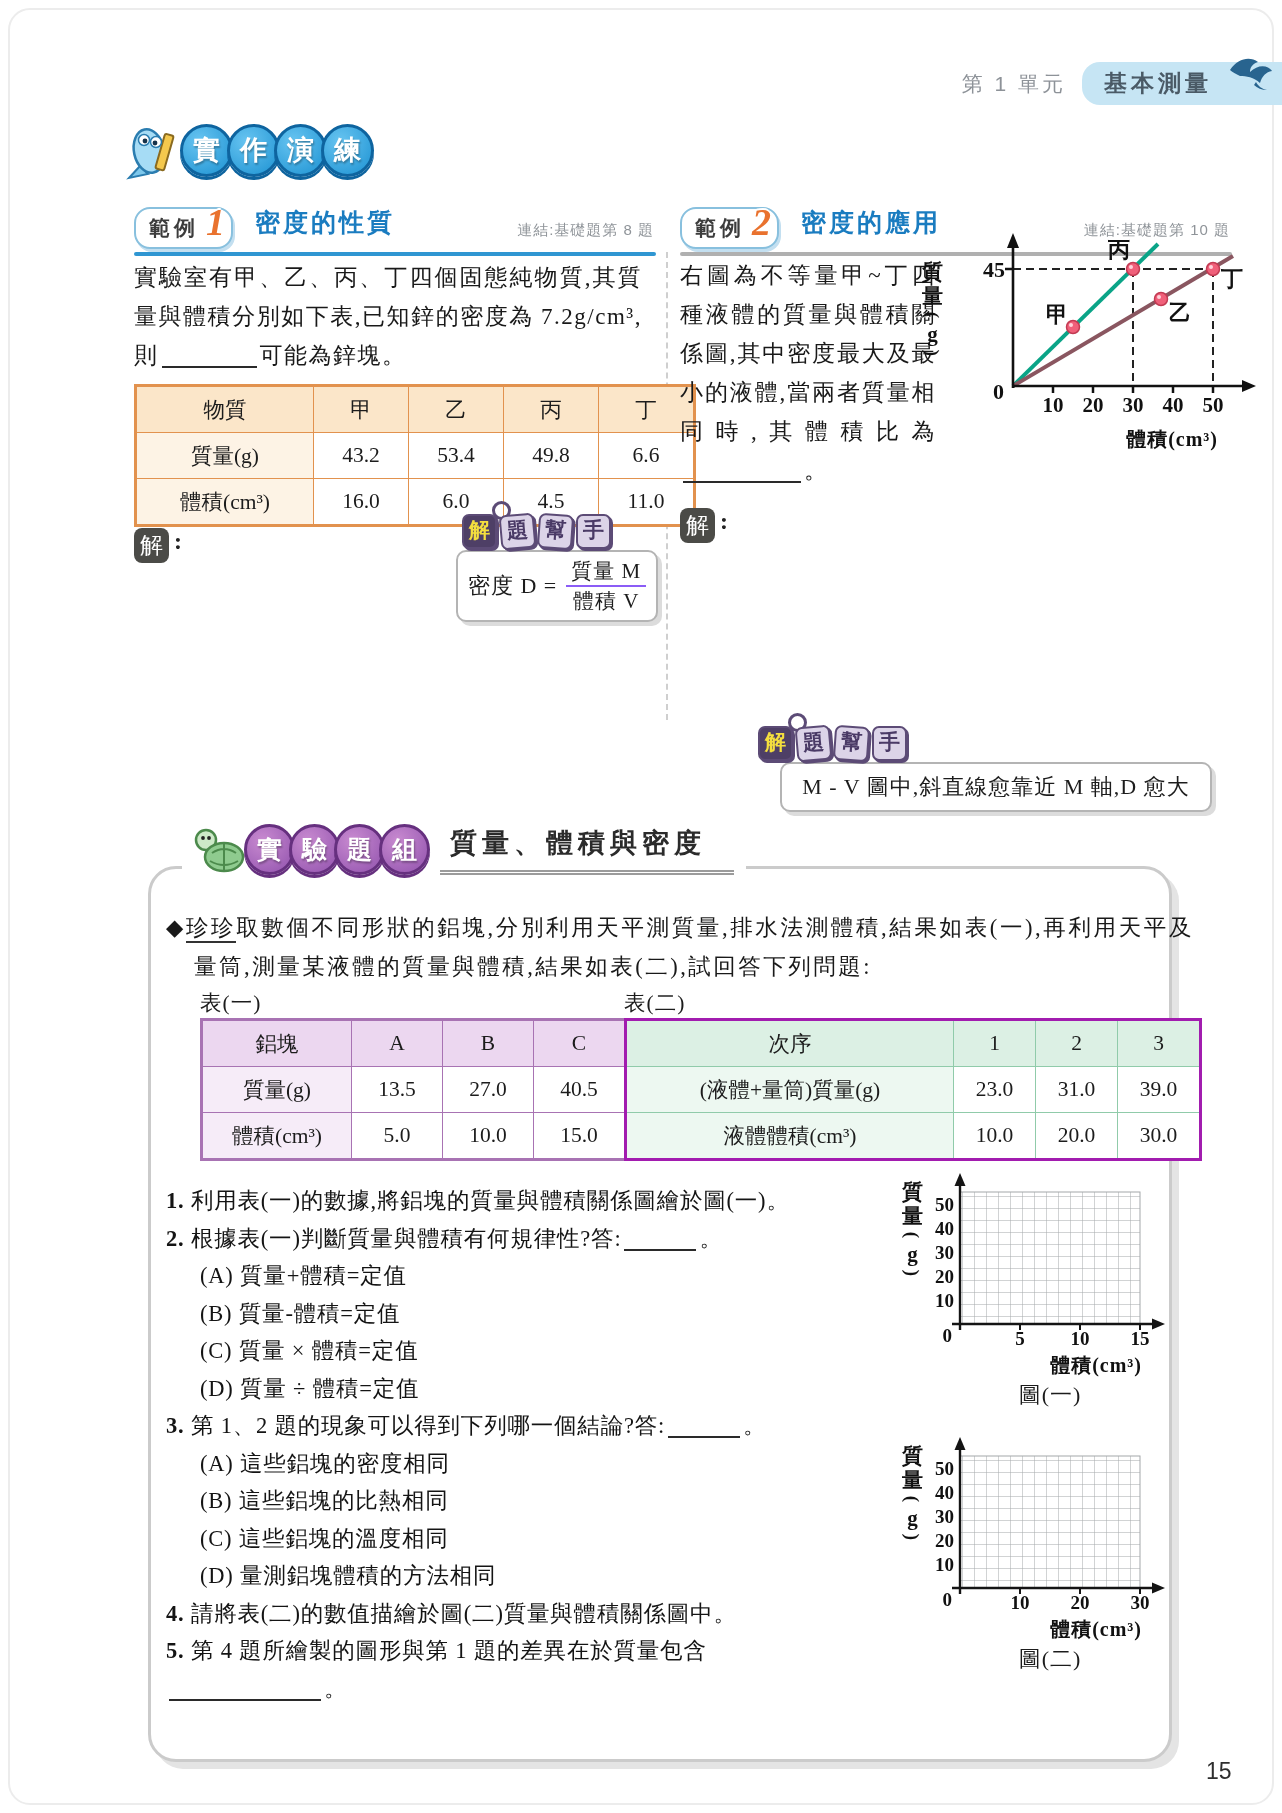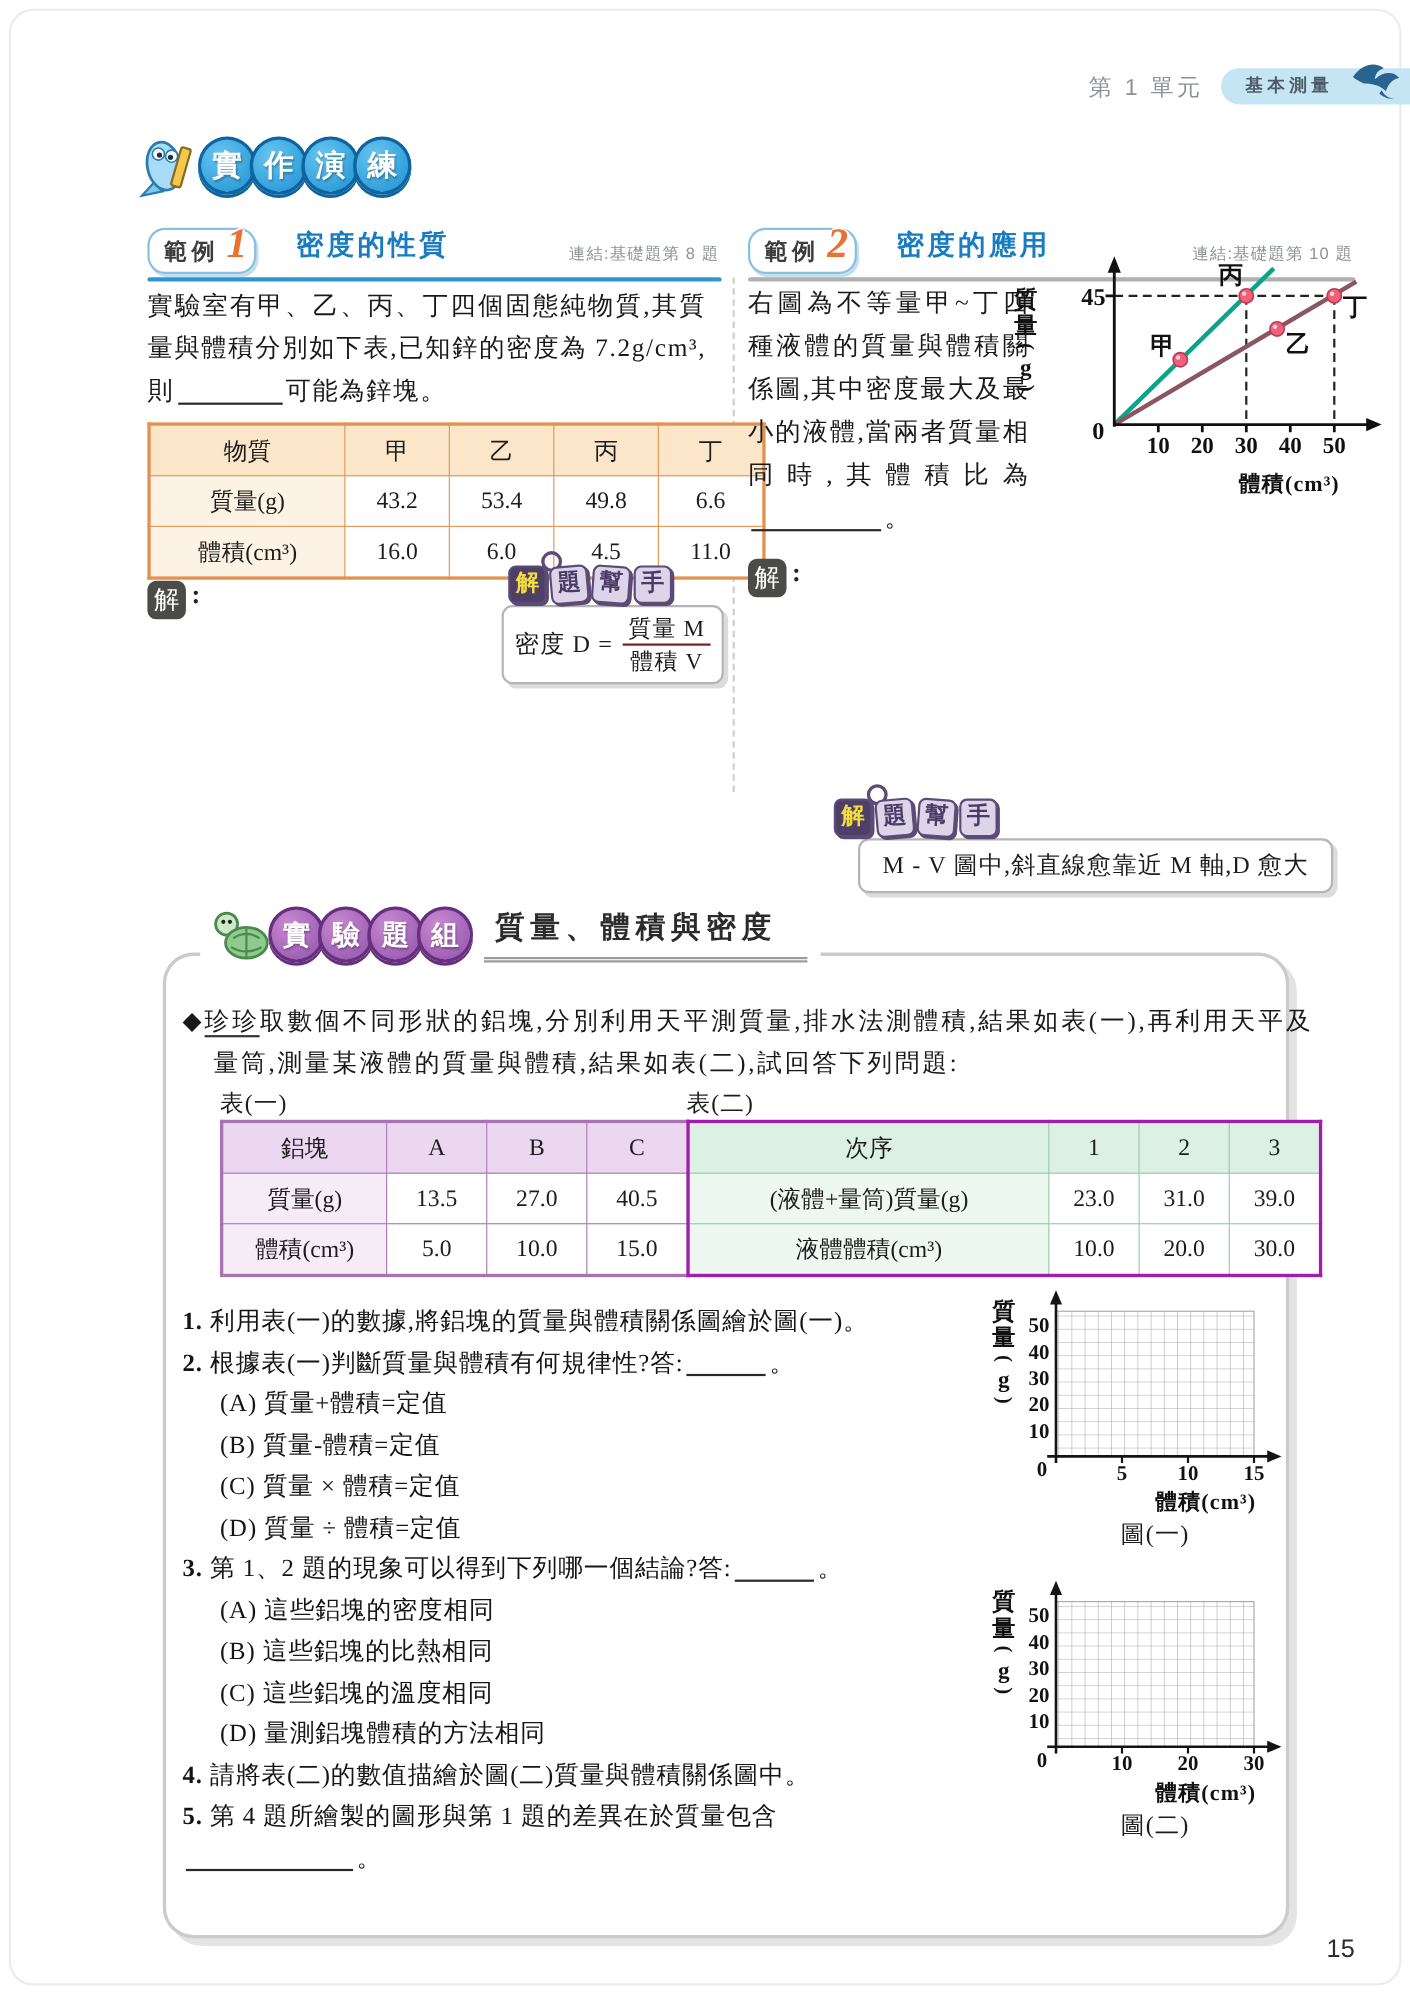--- a/index.html
+++ b/index.html
@@ -6,21 +6,21 @@
   body{width:1282px;height:1813px;position:relative;background:#fff;
        font-family:"Liberation Serif","DejaVu Serif",serif;color:#1c1c1c;overflow:hidden}
   .abs{position:absolute}
   .frame{position:absolute;inset:8px;border:2px solid #ececec;border-radius:22px;pointer-events:none}
 
   
   .unit-tab{position:absolute;top:62px;right:0;display:flex;align-items:center;gap:16px;
             font-family:"Liberation Sans",sans-serif}
   .unit-label{color:#8d9298;font-size:21px;letter-spacing:3px}
   .unit-pill{position:relative;background:#c6e5f4;border-radius:18px 0 0 18px;
-             padding:6px 70px 6px 22px;color:#4a5a66;font-size:16px;font-weight:bold;letter-spacing:4px}
+             padding:6px 70px 6px 22px;color:#4a5a66;font-size:23px;font-weight:bold;letter-spacing:4px}
   .unit-pill svg{position:absolute;right:8px;top:-10px}
 
   
   .logo-row{position:absolute;display:flex;align-items:center}
   .bubble{width:47px;height:47px;border-radius:50%;display:flex;align-items:center;justify-content:center;
           color:#fff;font-weight:bold;font-size:27px;font-family:"Liberation Sans",sans-serif;
           margin-left:-6px;text-shadow:1px 2px 2px rgba(0,0,0,.3)}
   .bubble.blue{background:radial-gradient(circle at 35% 30%,#67c4f1,#1d92d2);
                border:3px solid #0e649f;box-shadow:0 3px 0 #0e649f}
   .bubble.purple{width:45px;height:45px;font-size:25px;
@@ -29,21 +29,21 @@
 
   
   .ex-header{position:absolute;height:42px}
   .ex-badge{position:relative;display:inline-block;border:2px solid #88c0de;border-radius:16px;background:#fff;
             box-shadow:2px 3px 0 #c3dff0;padding:5px 32px 5px 13px;font-size:21px;font-weight:bold;
             letter-spacing:4px;color:#3c3c3c;font-family:"Liberation Sans",sans-serif}
   .ex-num{position:absolute;right:2px;top:-9px;font-size:38px;font-weight:bold;font-style:italic;color:#e9722e;
           font-family:"Liberation Serif",serif;
           text-shadow:-2px 0 0 #fff,2px 0 0 #fff,0 -2px 0 #fff,0 2px 0 #fff,2px 2px 0 #fff,-2px 2px 0 #fff}
   .ex-title{font-size:25px;font-weight:bold;color:#1a7cc0;letter-spacing:3px;
-            font-family:"Liberation Sans",sans-serif;margin-left:32px;vertical-align:4px}
+            font-family:"Liberation Sans",sans-serif;margin-left:18px;vertical-align:4px}
   .ex-link{position:absolute;right:2px;bottom:8px;font-size:15px;color:#8f9499;
            font-family:"Liberation Sans",sans-serif;letter-spacing:1px}
   .ex-rule{position:absolute;left:0;right:0;bottom:-8px;height:4px;border-radius:2px}
   .rule-blue{background:#2f96d2}
   .rule-gray{background:#b0b0b0}
 
   
   .btext{position:absolute;font-size:23px;line-height:39px;letter-spacing:1.5px;color:#191919;text-align:justify}
   .blank{display:inline-block;border-bottom:2px solid #2a2a2a;height:1em;vertical-align:-5px;margin:0 3px}
   .uline{border-bottom:2px solid #333;padding-bottom:1px}
@@ -78,21 +78,21 @@
       font-family:"Liberation Sans",sans-serif;box-shadow:2px 2px 0 #5c4b76}
   .helper-badge span:first-child{background:#4e3f66;color:#f4de3e}
   .helper-badge span:nth-child(2){transform:rotate(-5deg)}
   .helper-badge span:nth-child(3){transform:rotate(4deg)}
   .helper-badge::before{content:"";position:absolute;left:30px;top:-13px;width:13px;height:13px;
       border:3.5px solid #5c4b76;border-radius:50%}
   .helper-box{position:absolute;border:2px solid #b4b4b4;border-radius:10px;background:#fff;
       box-shadow:4px 4px 0 #dcdcdc;display:flex;align-items:center;justify-content:center;
       font-size:22px;letter-spacing:1px}
   .frac{display:inline-block;text-align:center;vertical-align:middle;font-size:21px;line-height:1.15;margin-left:9px}
-  .frac .num{display:block;border-bottom:2px solid #7f1d1d;padding:0 5px 2px}
+  .frac .num{display:block;border-bottom:2px solid #8b5cf6;padding:0 5px 2px}
   .frac .den{display:block;padding-top:2px}
 
   .col-divider{position:absolute;border-left:2px dashed #cfcfcf}
 
   
   .vlabel{position:absolute;display:flex;flex-direction:column;align-items:center;
           font-weight:bold;font-size:21px;line-height:24px;color:#111}
   .vlabel .vpar{transform:rotate(90deg);font-size:19px;line-height:14px;height:14px}
   .xlabel{position:absolute;font-weight:bold;font-size:20px;letter-spacing:1px;color:#111}
   .caption{position:absolute;font-size:22px;text-align:center;letter-spacing:1px}

